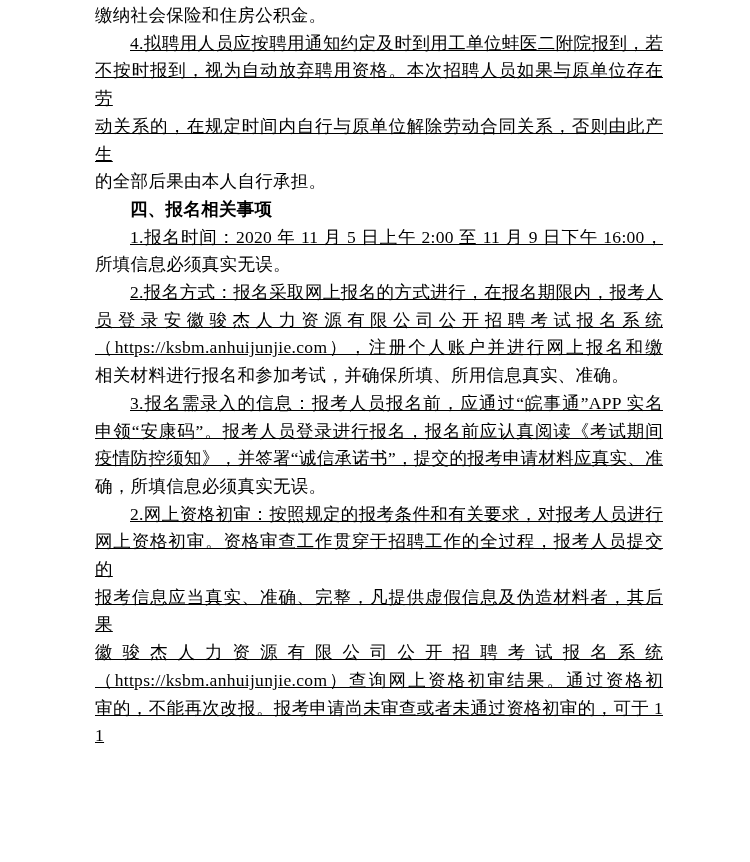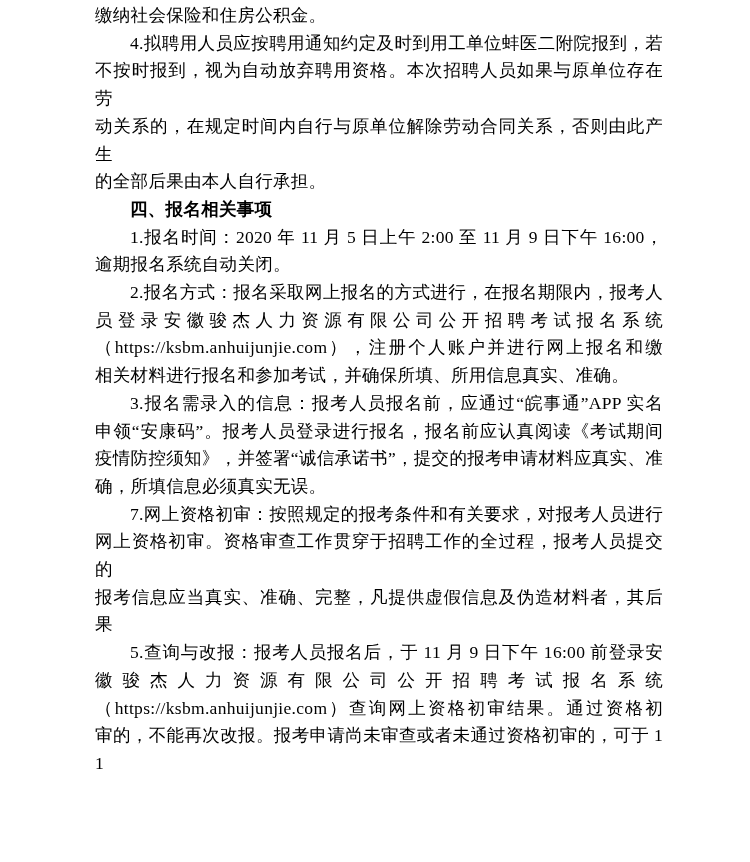--- a/index.html
+++ b/index.html
@@ -26,51 +26,51 @@
   .line {
     font-size: 17.5px;
     line-height: 27.7px;
     letter-spacing: 0.3px;
     text-align: justify;
     word-break: break-all;
   }
   
   .line.stretch {
     text-align-last: justify;
+    text-decoration: underline;
   }
   .line.indent {
     text-indent: 35px;
   }
   .bold {
     font-weight: bold;
   }
 </style>
 </head>
 <body>
 
 <div class="page">
   <div class="doc-body">
       <div class="line"><span>缴纳社会保险和住房公积金。</span></div>
       <div class="line indent stretch"><span>4.拟聘用人员应按聘用通知约定及时到用工单位蚌医二附院报到，若</span></div>
       <div class="line stretch"><span>不按时报到，视为自动放弃聘用资格。本次招聘人员如果与原单位存在劳</span></div>
       <div class="line stretch"><span>动关系的，在规定时间内自行与原单位解除劳动合同关系，否则由此产生</span></div>
       <div class="line"><span>的全部后果由本人自行承担。</span></div>
       <div class="line indent"><span class="bold">四、报名相关事项</span></div>
       <div class="line indent stretch"><span>1.报名时间：2020 年 11 月 5 日上午 2:00 至 11 月 9 日下午 16:00，</span></div>
-      <div class="line"><span>逾期报名系统自动关闭。</span></div>
+      <div class="line"><span>所填信息必须真实无误。</span></div>
       <div class="line indent stretch"><span>2.报名方式：报名采取网上报名的方式进行，在报名期限内，报考人</span></div>
       <div class="line stretch"><span>员登录安徽骏杰人力资源有限公司公开招聘考试报名系统</span></div>
       <div class="line stretch"><span>（https://ksbm.anhuijunjie.com），注册个人账户并进行网上报名和缴</span></div>
       <div class="line"><span>相关材料进行报名和参加考试，并确保所填、所用信息真实、准确。</span></div>
       <div class="line indent stretch"><span>3.报名需录入的信息：报考人员报名前，应通过“皖事通”APP 实名</span></div>
       <div class="line stretch"><span>申领“安康码”。报考人员登录进行报名，报名前应认真阅读《考试期间</span></div>
       <div class="line stretch"><span>疫情防控须知》，并签署“诚信承诺书”，提交的报考申请材料应真实、准</span></div>
       <div class="line"><span>确，所填信息必须真实无误。</span></div>
-      <div class="line indent stretch"><span>7.网上资格初审：按照规定的报考条件和有关要求，对报考人员进行</span></div>
+      <div class="line indent stretch"><span>2.网上资格初审：按照规定的报考条件和有关要求，对报考人员进行</span></div>
       <div class="line stretch"><span>网上资格初审。资格审查工作贯穿于招聘工作的全过程，报考人员提交的</span></div>
       <div class="line stretch"><span>报考信息应当真实、准确、完整，凡提供虚假信息及伪造材料者，其后果</span></div>
-      <div class="line indent stretch"><span>5.查询与改报：报考人员报名后，于 11 月 9 日下午 16:00 前登录安</span></div>
       <div class="line stretch"><span>徽骏杰人力资源有限公司公开招聘考试报名系统</span></div>
       <div class="line stretch"><span>（https://ksbm.anhuijunjie.com）查询网上资格初审结果。通过资格初</span></div>
       <div class="line stretch"><span>审的，不能再次改报。报考申请尚未审查或者未通过资格初审的，可于 11</span></div>
       <div class="line stretch"></div>
     </div>
 </div>
 
 </body></html>

